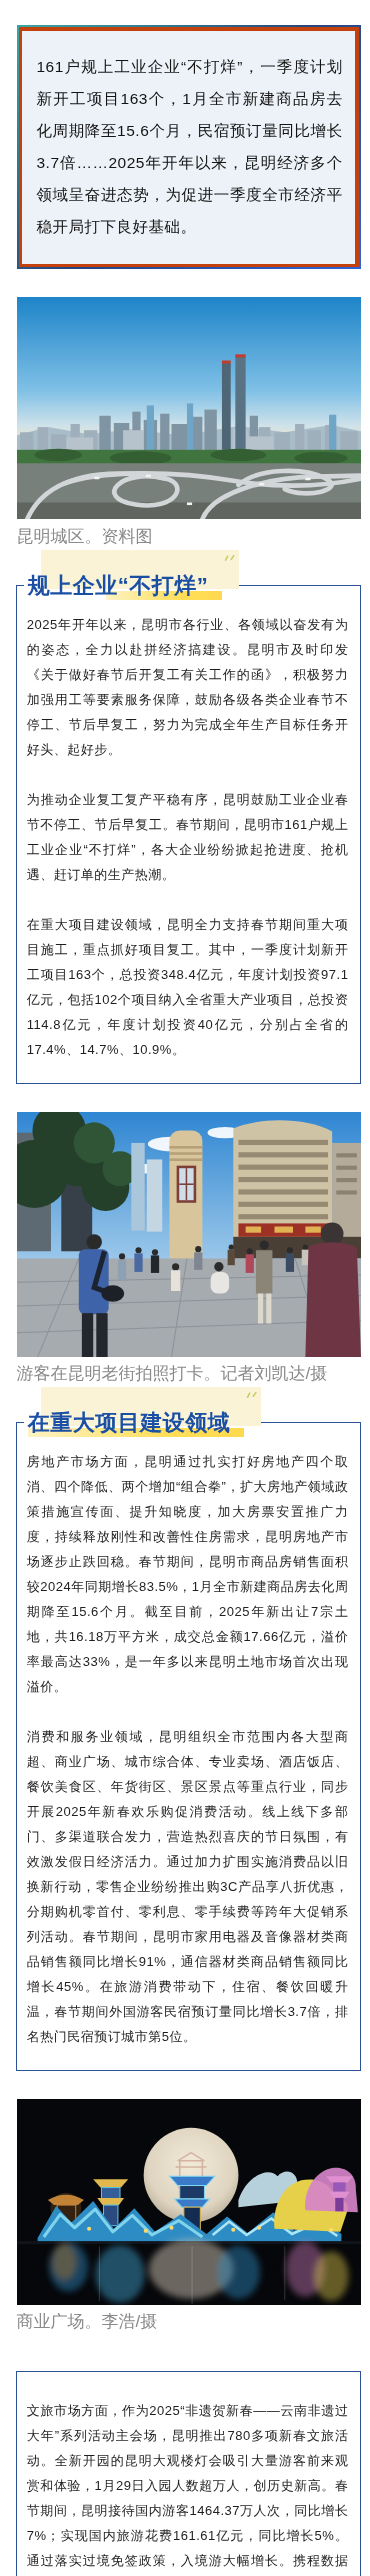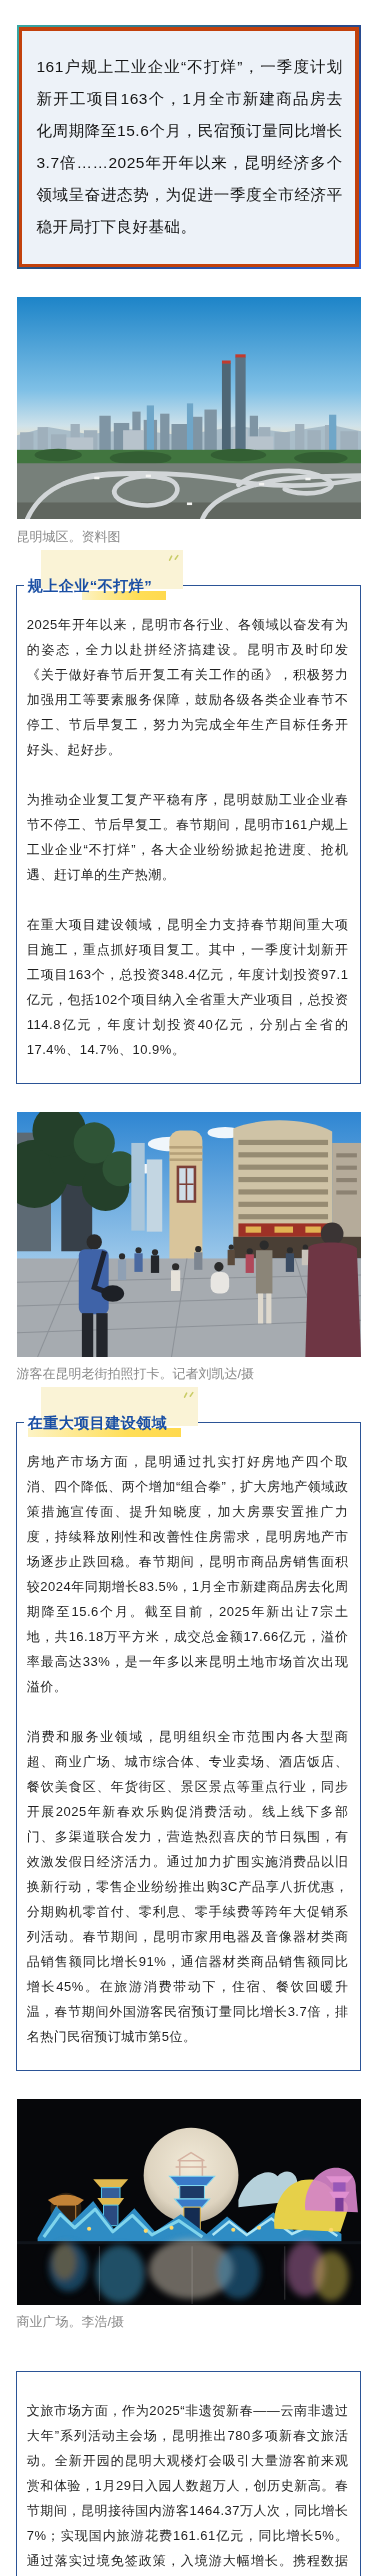--- a/index.html
+++ b/index.html
@@ -30,21 +30,21 @@
   }
 
   
   figure { margin: 28px 10.3px 0 16.5px; }
   .photo {
     width: 344px;
     display: block;
   }
   figcaption {
     margin-top: 8.2px;
-    font-size: 13px;
+    font-size: 17px;
     line-height: 18.5px;
     color: #8a8a8a;
   }
 
   
   .section { position: relative; margin: 39px 10.3px 0 15.5px; }
   .section-box {
     border: 1.5px solid #2b5496;
     padding: 26px 11.3px 20.6px 10.3px;
   }
@@ -73,21 +73,21 @@
     right: -3.1px;
     bottom: -1.5px;
     height: 9.3px;
     background: linear-gradient(90deg, #fdf3c4 0%, #ffde57 65%, #ffd94e 100%);
     z-index: 1;
   }
   .section[data-idx="0"] .yellow-bar { left: 42%; }
   .sec-title {
     position: relative;
     z-index: 2;
-    font-size: 15px;
+    font-size: 22px;
     font-weight: bold;
     color: #1a4fa4;
     letter-spacing: 0.5px;
   }
   .sparkle { position: absolute; top: -19.6px; right: -17.5px; z-index: 2; }
 
   .para {
     font-size: 13px;
     line-height: 25px;
     letter-spacing: 0.5px;

